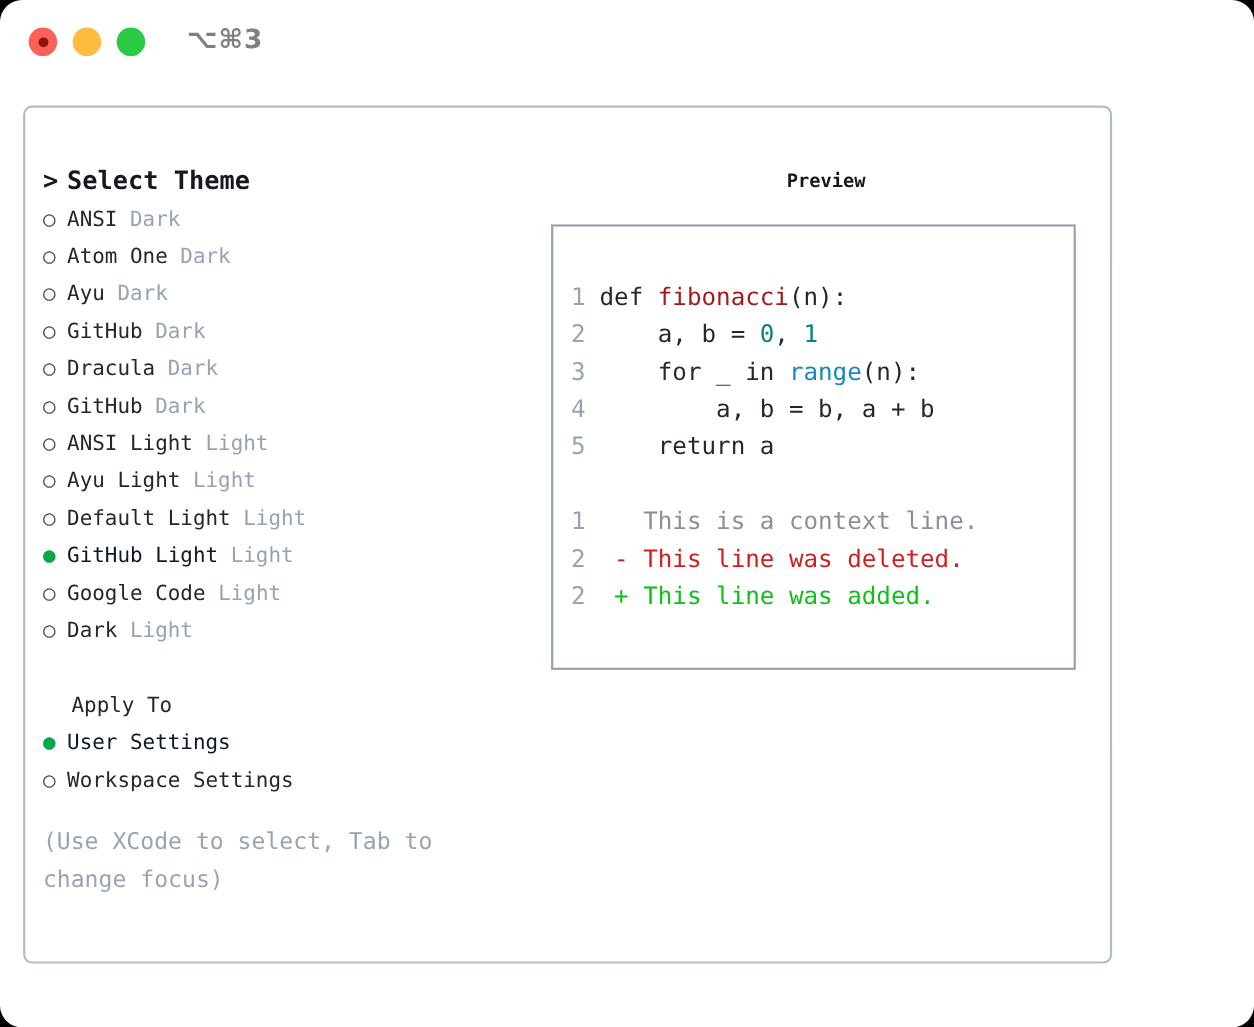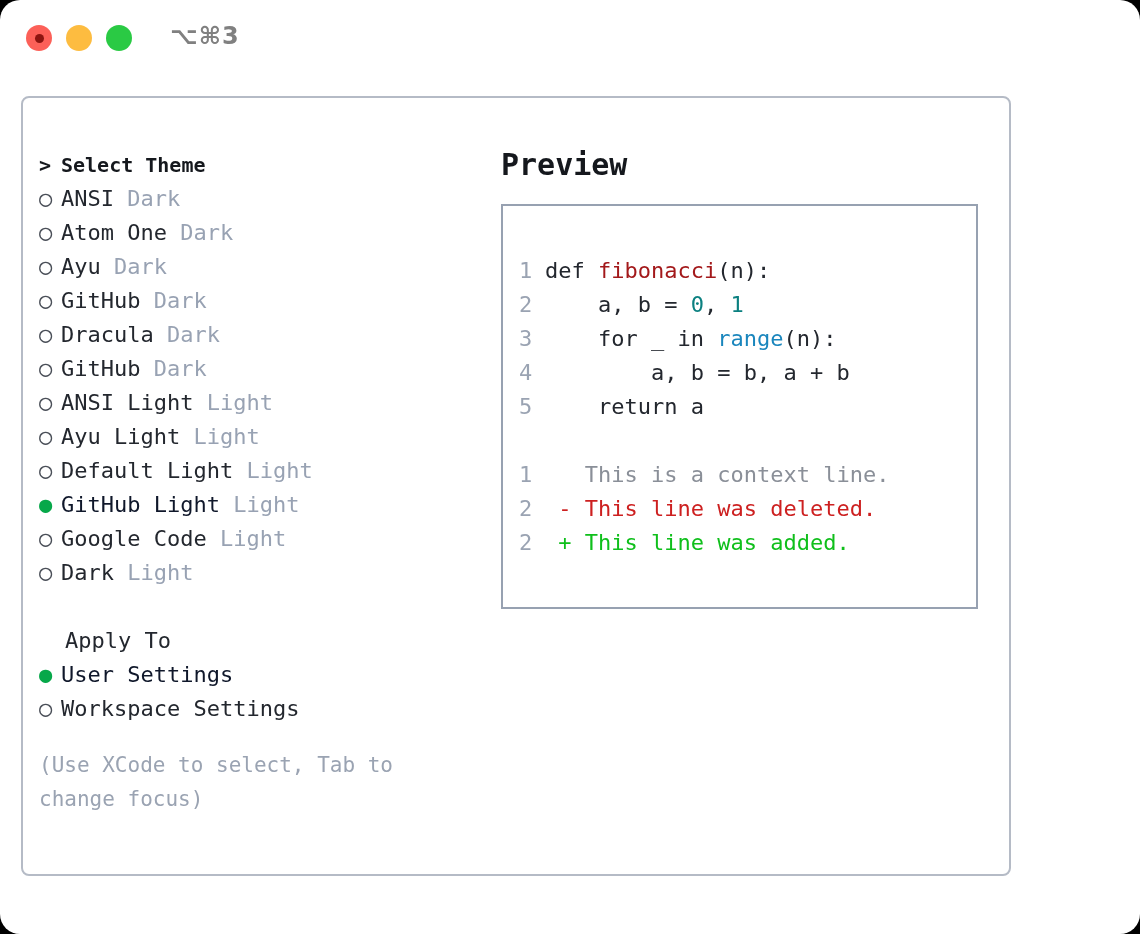--- a/index.html
+++ b/index.html
@@ -85,27 +85,27 @@
   
   .left-col {
     position: absolute;
     left: 16px;
     top: 50px;
     width: 455px;
   }
   .list-row {
     height: 34px;
     line-height: 34px;
-    font-size: 22px;
+    font-size: 19px;
     white-space: nowrap;
     color: #23272e;
   }
   .heading {
     font-weight: 700;
-    font-size: 20px;
+    font-size: 23px;
     color: #15181d;
   }
   .marker {
     display: inline-block;
     width: 22px;
     text-align: left;
   }
   .marker-off { color: #4a4f58; }
   .marker-on  { color: #07a84a; }
   .name-sel   { color: #0f172a; }
@@ -127,24 +127,25 @@
   }
 
   
   .right-col {
     position: absolute;
     left: 478px;
     top: 50px;
     width: 500px;
   }
   .preview-title {
-    font-size: 30px;
+    font-size: 17px;
     font-weight: 700;
     color: #15181d;
     line-height: 34px;
+    text-align: center;
   }
   .preview-box {
     margin-top: 22px;
     width: 477px;
     height: 405px;
     border: 2px solid #97a1b1;
     box-sizing: border-box;
     background: #ffffff;
     padding: 48px 0 4px 16px;
   }

